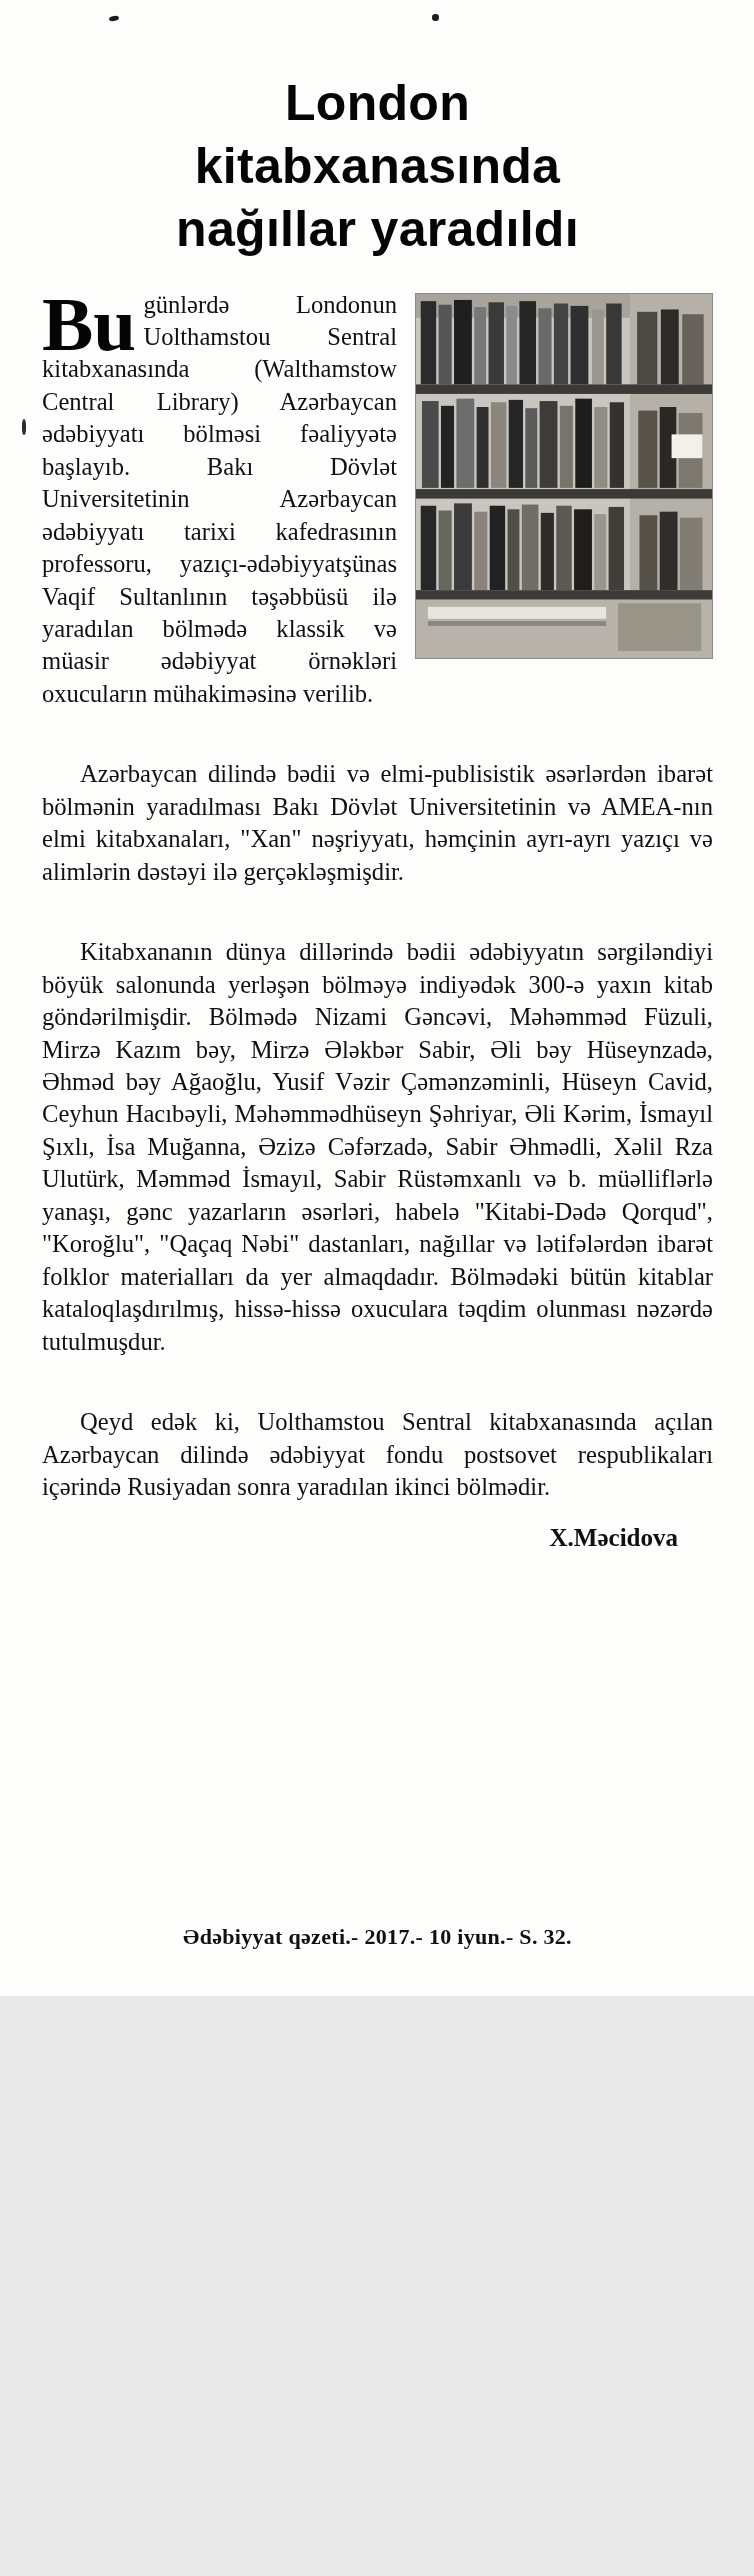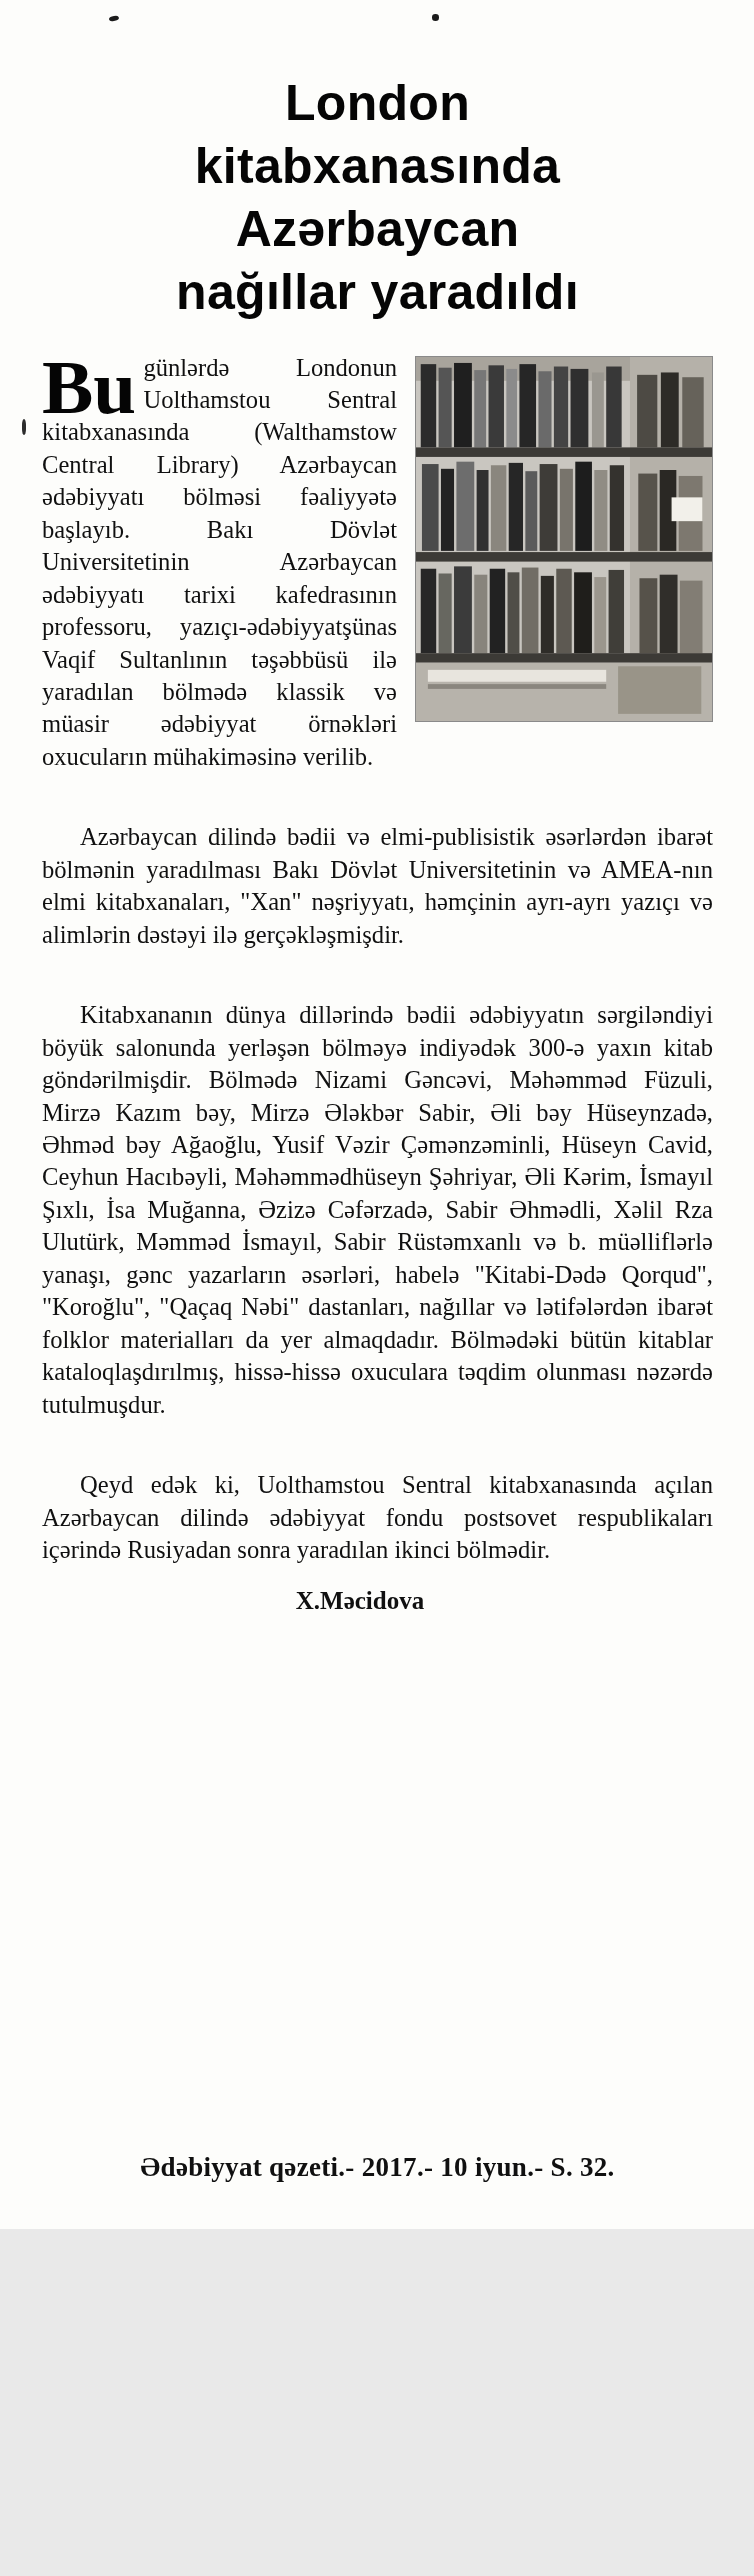--- a/index.html
+++ b/index.html
@@ -1,19 +1,19 @@
 <!DOCTYPE html>
 <html style="font-size:9.6px"><head>
 <meta charset="utf-8">
 <style>
   html, body { margin:0; padding:0; background:#e9e9e9; }
   .page {
     position: relative;
     width: 754px;
-    height: 2229px;
+    height: 1996px;
     margin: 0 auto;
     background: #fdfdfb;
     color: #101010;
     font-family: "Liberation Serif", serif;
     box-sizing: border-box;
     padding: 54px 41px 42px 42px;
     display: flex;
     flex-direction: column;
     overflow: hidden;
   }
@@ -57,49 +57,48 @@
     float: left;
     font-size: 77px;
     line-height: 0.76;
     font-weight: bold;
     padding: 6px 7.2px 0 0;
     font-family: Liberation Serif, serif;
     color: #050505;
   }
 
   .byline {
-    text-align: center;
+    text-align: right;
     font-weight: bold;
     font-size: 25px;
     padding-right: 35px;
     margin-top: 18px;
   }
 
   .citation {
     margin-top: auto;
     text-align: center;
     font-weight: bold;
-    font-size: 27px;
+    font-size: 22px;
     letter-spacing: 0.3px;
     padding-bottom: 3.6px;
   }
 </style>
 </head>
 <body>
 
 <div class="page">
 
   <div class="speck s1"></div>
   <div class="speck s2"></div>
   <div class="speck s3"></div>
 
   <h1 class="headline">
     <div class="line">London</div>
     <div class="line">kitabxanasında</div>
-    <div class="line">Azərbaycan</div>
     <div class="line">nağıllar yaradıldı</div>
   </h1>
 
   <div class="article">
 
     <div class="photo-wrap">
       <svg viewBox="0 0 498 612" preserveAspectRatio="none">
         <rect x="0" y="0" width="498" height="612" fill="#c9c6c0"></rect>
 
         <rect x="0" y="0" width="498" height="40" fill="#a8a49c"></rect>

